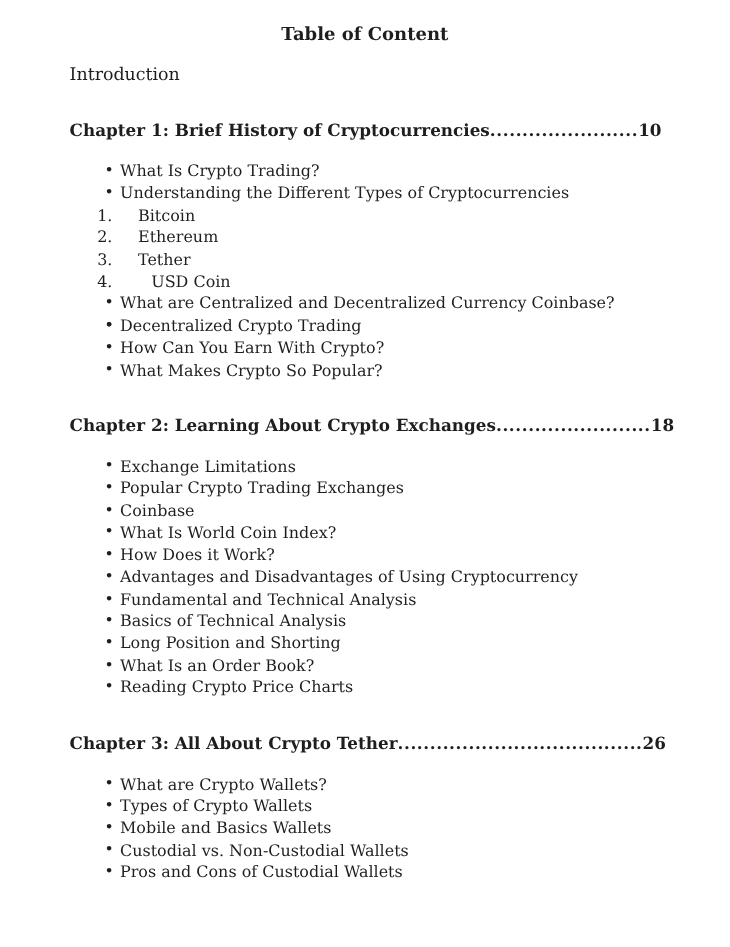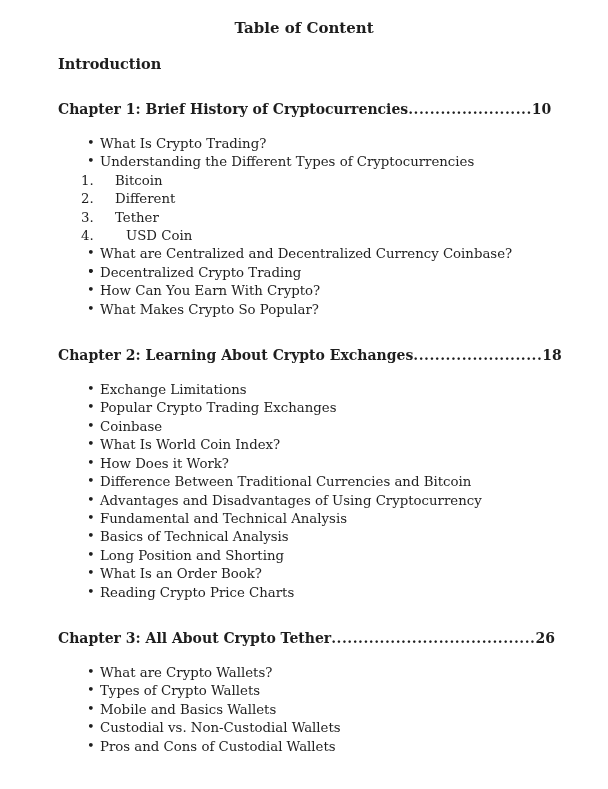--- a/index.html
+++ b/index.html
@@ -25,21 +25,21 @@
     text-align: center;
     font-size: 15px;
     line-height: 19px;
     font-weight: 700;
     margin: 0 18px 0 0;
   }
   .intro-heading {
     margin: 16px 0 0 0;
     font-size: 14.5px;
     line-height: 19px;
-    font-weight: 700;
+    font-weight: 400;
   }
   .chapter-heading {
     margin: 26px 0 0 0;
     font-size: 14px;
     line-height: 20px;
     font-weight: 700;
     white-space: nowrap;
   }
   .chapter-heading .leader {
     letter-spacing: 0.5px;
@@ -89,42 +89,41 @@
   <div class="intro-heading">Introduction</div>
 
   <div class="chapter">
     <div class="chapter-heading">
       <span>Chapter 1: Brief History of Cryptocurrencies</span><span class="leader">.......................</span><span>10</span>
     </div>
     <ul class="toc-list">
       <li class="bullet"><span class="b-marker"></span><span>What Is Crypto Trading?</span></li>
       <li class="bullet"><span class="b-marker"></span><span>Understanding the Different Types of Cryptocurrencies</span></li>
       <li class="numbered"><span class="n-marker">1.</span><span>Bitcoin</span></li>
-      <li class="numbered"><span class="n-marker">2.</span><span>Different</span></li>
+      <li class="numbered"><span class="n-marker">2.</span><span>Ethereum</span></li>
       <li class="numbered"><span class="n-marker">3.</span><span>Tether</span></li>
       <li class="numbered extra-indent"><span class="n-marker">4.</span><span>USD Coin</span></li>
       <li class="bullet"><span class="b-marker"></span><span>What are Centralized and Decentralized Currency Coinbase?</span></li>
       <li class="bullet"><span class="b-marker"></span></li>
       <li class="bullet"><span class="b-marker"></span><span>Decentralized Crypto Trading</span></li>
       <li class="bullet"><span class="b-marker"></span><span>How Can You Earn With Crypto?</span></li>
       <li class="bullet"><span class="b-marker"></span><span>What Makes Crypto So Popular?</span></li>
     </ul>
   </div>
 
   <div class="chapter">
     <div class="chapter-heading">
       <span>Chapter 2: Learning About Crypto Exchanges</span><span class="leader">........................</span><span>18</span>
     </div>
     <ul class="toc-list">
       <li class="bullet"><span class="b-marker"></span><span>Exchange Limitations</span></li>
       <li class="bullet"><span class="b-marker"></span><span>Popular Crypto Trading Exchanges</span></li>
       <li class="bullet"><span class="b-marker"></span><span>Coinbase</span></li>
       <li class="bullet"><span class="b-marker"></span><span>What Is World Coin Index?</span></li>
       <li class="bullet"><span class="b-marker"></span><span>How Does it Work?</span></li>
-      <li class="bullet"><span class="b-marker"></span><span>Difference Between Traditional Currencies and Bitcoin</span></li>
       <li class="bullet"><span class="b-marker"></span><span>Advantages and Disadvantages of Using Cryptocurrency</span></li>
       <li class="bullet"><span class="b-marker"></span><span>Fundamental and Technical Analysis</span></li>
       <li class="bullet"><span class="b-marker"></span><span>Basics of Technical Analysis</span></li>
       <li class="bullet"><span class="b-marker"></span><span>Long Position and Shorting</span></li>
       <li class="bullet"><span class="b-marker"></span><span>What Is an Order Book?</span></li>
       <li class="bullet"><span class="b-marker"></span><span>Reading Crypto Price Charts</span></li>
     </ul>
   </div>
 
   <div class="chapter">

